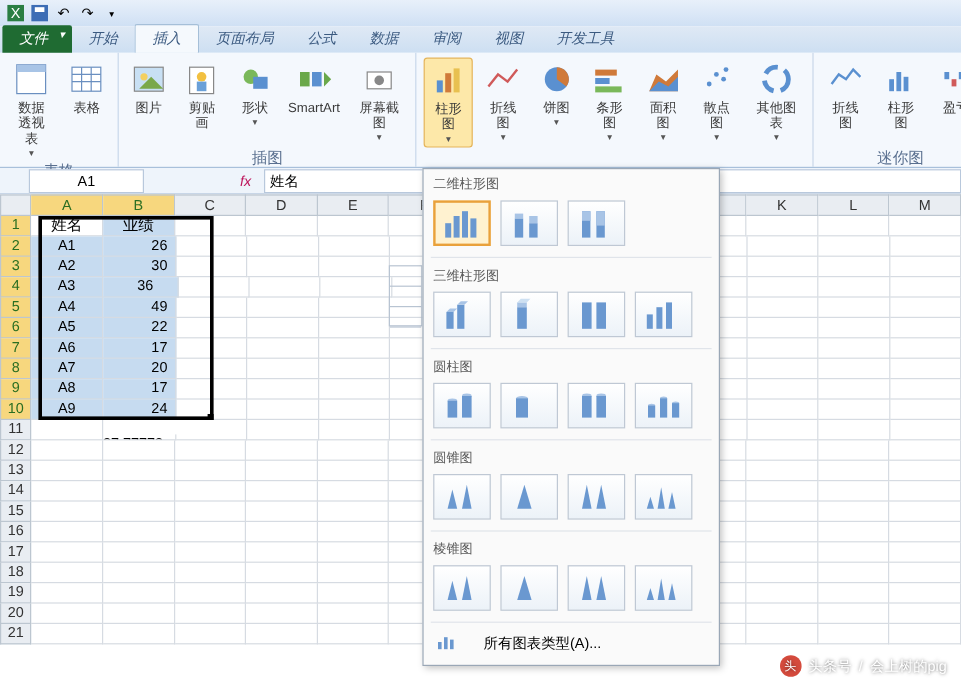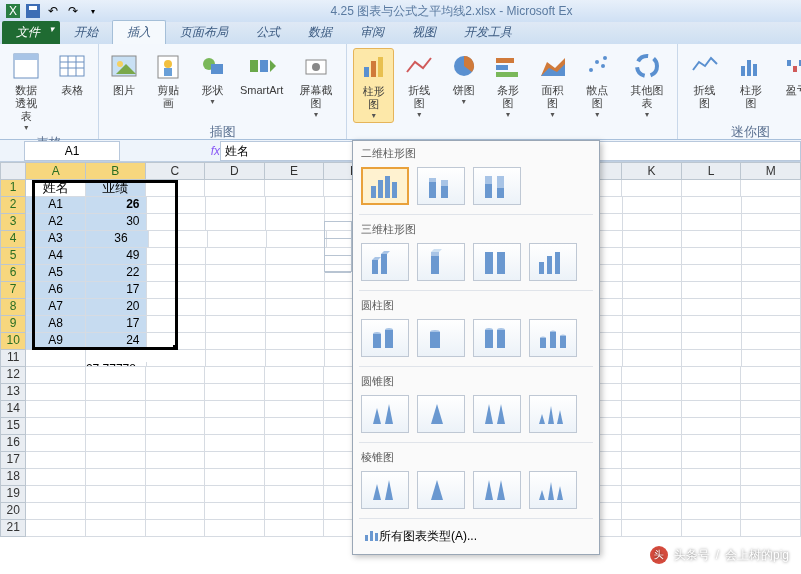--- a/index.html
+++ b/index.html
@@ -17,42 +17,42 @@
 .group{border-right:1px solid #c9d8ea;padding:4px 6px 0;display:flex;flex-direction:column;align-items:center;}
 .group-items{display:flex;gap:6px;flex:1;}
 .big-btn{display:flex;flex-direction:column;align-items:center;justify-content:flex-start;padding:2px 4px;min-width:38px;cursor:pointer;border-radius:3px;}
 .big-btn.selected{background:#fde8a9;border:1px solid #e5b45a;}
 .big-btn .ico{width:32px;height:32px;display:flex;align-items:center;justify-content:center;margin-bottom:2px;}
 .big-btn .lbl{font-size:11px;color:#3b3b3b;text-align:center;line-height:13px;}
 .big-btn .arrow{font-size:8px;color:#555;}
 .group-label{height:16px;font-size:13px;color:#5a7090;text-align:center;}
 .namebox-row{height:22px;display:flex;align-items:center;border-bottom:1px solid #bfcfe2;background:#eef4fb;}
 .namebox{width:96px;height:20px;border:1px solid #b8c8dc;background:#fff;text-align:center;line-height:18px;margin-left:24px;}
-.fx-ico{width:20px;text-align:right;color:#8b5cf6;font-style:italic;}
+.fx-ico{width:20px;text-align:left;color:#be185d;font-style:italic;}
 .formula-bar{flex:1;height:20px;border:1px solid #b8c8dc;background:#fff;padding:0 4px;line-height:18px;}
 .sheet{position:relative;}
 .colheads{display:flex;height:18px;}
 .corner{width:32px;border:1px solid #bcc6d0;background:#e9edf2;}
 .colh{width:73px;border:1px solid #bcc6d0;border-left:none;background:#e9edf2;text-align:center;line-height:16px;color:#333;}
 .colh.sel{background:#f7d77e;color:#2a6e22;}
 .row{display:flex;height:17px;}
 .rowh{width:32px;border:1px solid #bcc6d0;border-top:none;background:#e9edf2;text-align:center;line-height:15px;color:#333;}
 .rowh.sel{background:#f7d77e;color:#2a6e22;}
 .cell{width:73px;border-right:1px solid #d6dbe2;border-bottom:1px solid #d6dbe2;text-align:center;line-height:15px;font-size:12px;overflow:hidden;white-space:nowrap;}
 .cell.sel{background:#c6dbf0;}
 .selection-border{position:absolute;border:3px solid #000;pointer-events:none;left:32px;top:18px;width:146px;height:170px;}
 .handle{position:absolute;width:5px;height:5px;background:#000;right:-3px;bottom:-3px;}
 .chart-menu{position:absolute;left:352px;top:140px;width:248px;background:#fafafa;border:1px solid #9aa7b6;box-shadow:2px 2px 6px rgba(0,0,0,.25);padding-bottom:2px;}
 .chart-sect{padding:3px 8px;}
 .chart-sect-title{color:#5a5a5a;font-size:11px;margin-bottom:4px;padding:2px 0;}
 .chart-row{display:flex;gap:8px;margin-bottom:4px;}
 .chart-opt{width:48px;height:38px;border:1px solid #bfc8d4;background:linear-gradient(#fff,#ecf2f8);display:flex;align-items:center;justify-content:center;cursor:pointer;}
 .chart-opt.hl{border:2px solid #e9a13b;background:#fff2d0;}
 .chart-sep{height:1px;background:#e0e4ea;margin:2px 6px;}
-.all-charts{display:flex;align-items:center;padding:6px 10px;gap:0;cursor:pointer;}
+.all-charts{display:flex;align-items:center;padding:6px 10px;gap:24px;cursor:pointer;}
 .watermark{position:absolute;right:12px;bottom:10px;display:flex;align-items:center;gap:6px;color:#fff;font-size:13px;text-shadow:0 0 3px rgba(0,0,0,.6);}
 .watermark .dot{width:18px;height:18px;border-radius:50%;background:#d54b3d;display:flex;align-items:center;justify-content:center;font-size:10px;}
 .small-chart-placeholder{position:absolute;left:324px;top:221px;width:28px;height:51px;border:1px solid #b8c4d2;}
 .small-chart-placeholder div{height:17px;border-bottom:1px solid #b8c4d2;}
 </style>
 </head>
 <body>
 
 <div class="titlebar">
   <div class="qat">
@@ -65,21 +65,20 @@
     <div class="qat-item">
         <svg width="14" height="14">
           <rect width="14" height="14" fill="#3d6db5"></rect>
           <rect x="3" y="2" width="8" height="4" fill="#fff"></rect>
         </svg>
       </div>
     <div class="qat-item">↶</div>
     <div class="qat-item">↷</div>
     <div class="qat-item" style="font-size:8px;">▾</div>
   </div>
-  <div class="title-text">4.25 图表与公式之平均线2.xlsx - Microsoft Ex</div>
 </div>
 
 <div class="tabs">
   <div class="tab file">文件</div>
   <div class="tab">开始</div>
   <div class="tab active">插入</div>
   <div class="tab">页面布局</div>
   <div class="tab">公式</div>
   <div class="tab">数据</div>
   <div class="tab">审阅</div>
@@ -321,21 +320,21 @@
       <div class="cell"></div>
       <div class="cell"></div>
       <div class="cell"></div>
       <div class="cell"></div>
       <div class="cell"></div>
       <div class="cell"></div>
     </div>
     <div class="row">
       <div class="rowh sel">2</div>
       <div class="cell sel">A1</div>
-      <div class="cell sel" style="text-align: right; padding-right: 6px; font-weight: bold;">26</div>
+      <div class="cell sel" style="text-align: right; padding-right: 6px;">26</div>
       <div class="cell"></div>
       <div class="cell"></div>
       <div class="cell"></div>
       <div class="cell"></div>
       <div class="cell"></div>
       <div class="cell"></div>
       <div class="cell"></div>
       <div class="cell"></div>
       <div class="cell"></div>
       <div class="cell"></div>

